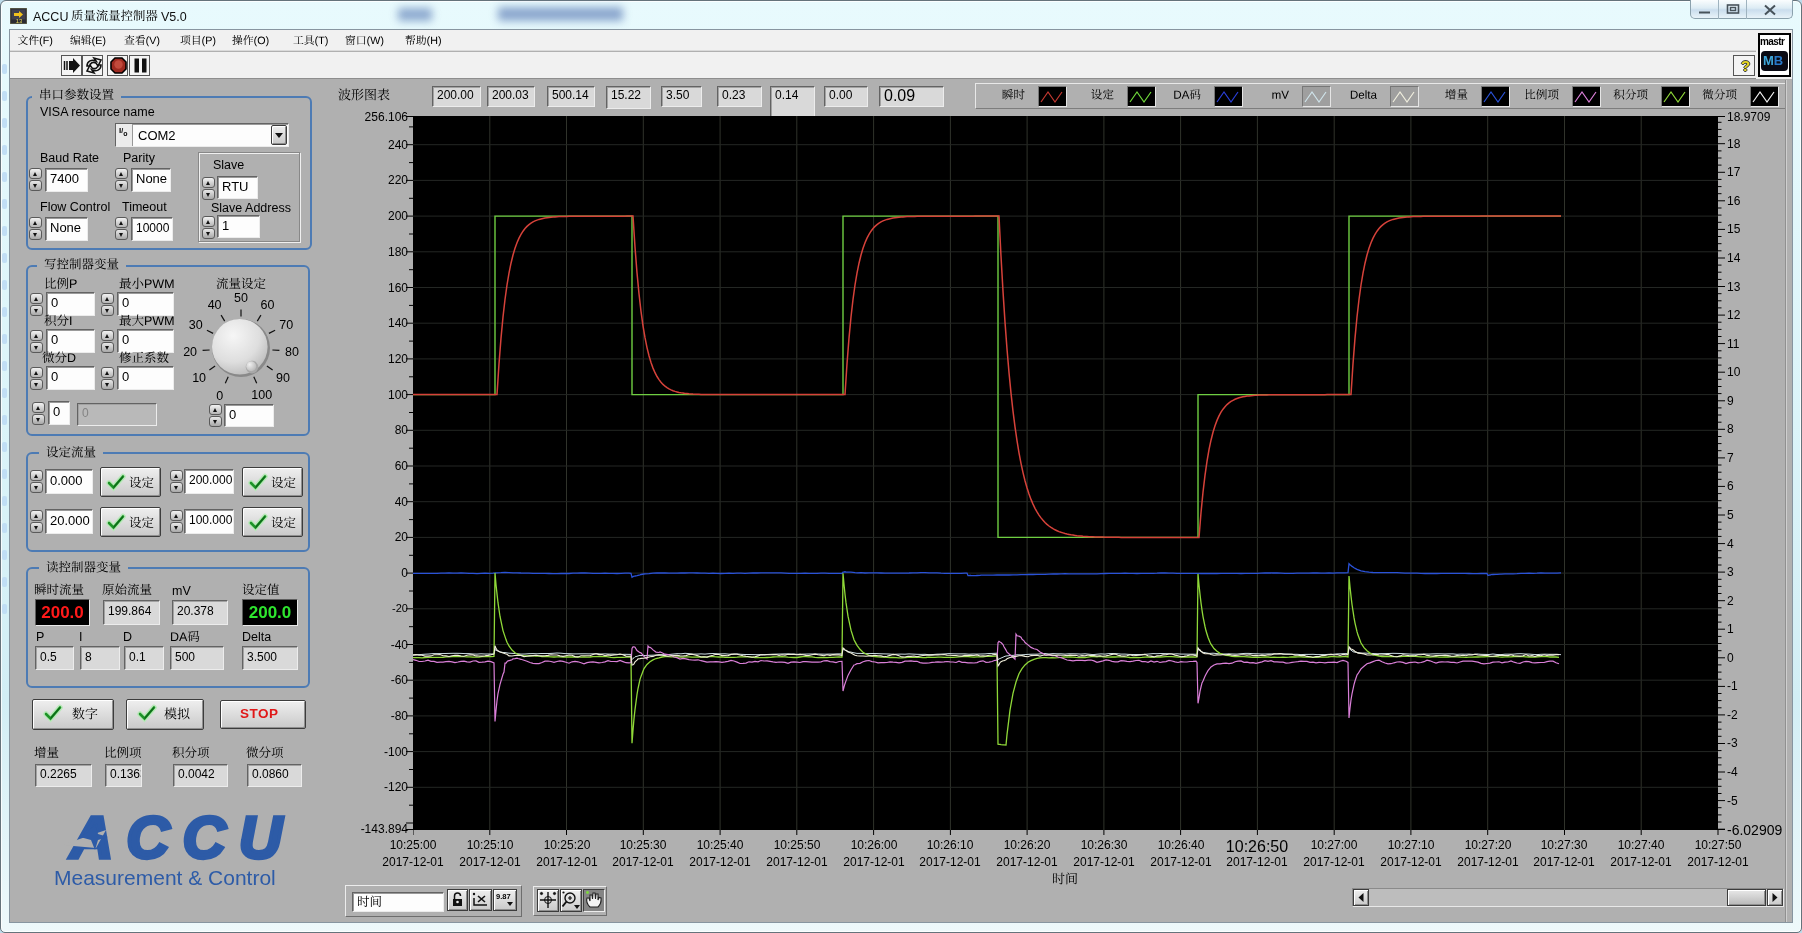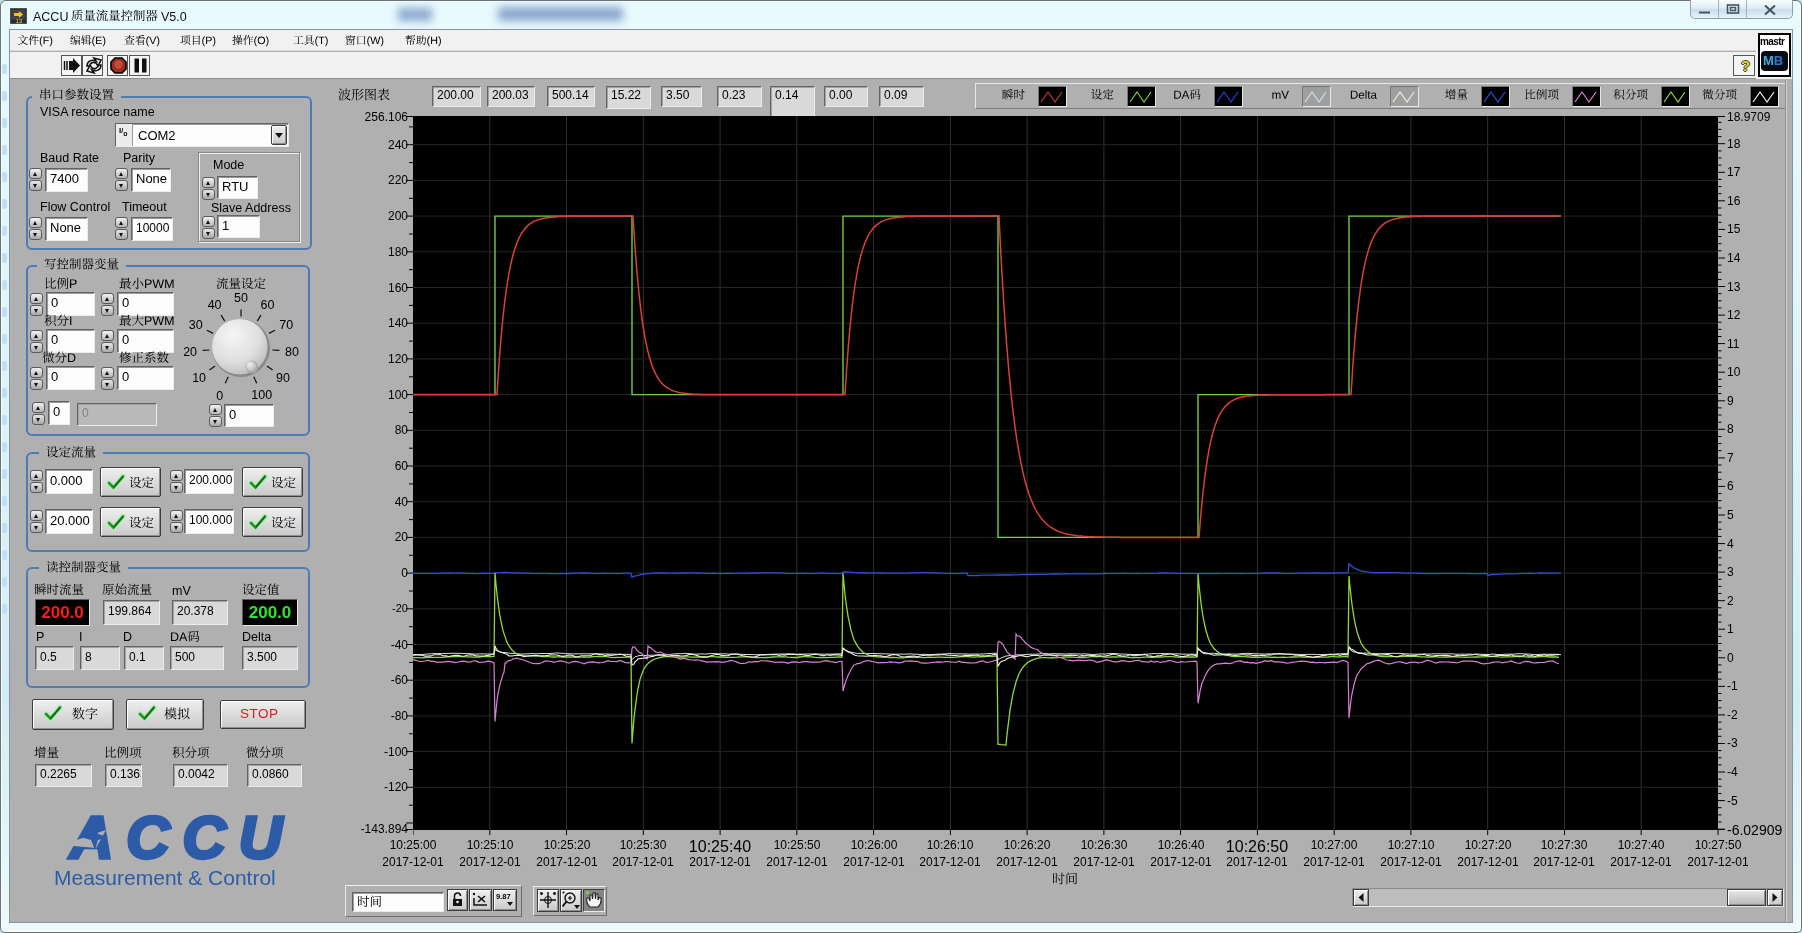--- a/index.html
+++ b/index.html
@@ -101,21 +101,21 @@
     <i class="up" style="top:0"></i>
     <i class="dn"></i>
   </div>
 <div class="sunk" style="left:45px;top:217px;width:43px;height:24px;font-size:13px;line-height:20px;background:#fdfdfd;color:#000">None</div>
 <div class="spin" style="left:115px;top:217px">
     <i class="up" style="top:0"></i>
     <i class="dn"></i>
   </div>
 <div class="sunk" style="left:131px;top:217px;width:42px;height:24px;font-size:12px;line-height:20px;background:#fdfdfd;color:#000">10000</div>
 <div class="abs" style="left:198px;top:152px;width:102px;height:90px;border:1px solid #888;box-shadow:inset 1px 1px 0 #f0f0f0, 1px 1px 0 #f0f0f0"></div>
-<span class="lab" style="left:213px;top:158px;font-size:12.5px">Mode</span>
+<span class="lab" style="left:213px;top:158px;font-size:12.5px">Slave</span>
 <div class="spin" style="left:202px;top:177px">
     <i class="up" style="top:0"></i>
     <i class="dn"></i>
   </div>
 <div class="sunk" style="left:217px;top:176px;width:41px;height:23px;font-size:13px;line-height:19px;background:#fdfdfd;color:#000">RTU</div>
 <span class="lab" style="left:211px;top:201px;font-size:12.5px">Slave Address</span>
 <div class="spin" style="left:202px;top:216px">
     <i class="up" style="top:0"></i>
     <i class="dn"></i>
   </div>
@@ -274,40 +274,40 @@
 <path d="M4 10 L8.5 14.5 L18 3.5" stroke="#1e9428" stroke-width="2.6" fill="none" stroke-linecap="round"></path>
 <path d="M8.5 14.5 L18 3.5" stroke="#0d6a18" stroke-width="1.2" fill="none"></path>
 </svg>
 <div class="btn" style="left:126px;top:699px;width:78px;height:31px"></div>
 <svg class="abs" style="left:136px;top:704px" width="22" height="20">
 <path d="M4 10 L8.5 14.5 L18 3.5" stroke="#b9e8b9" stroke-width="5.5" fill="none" stroke-linecap="round"></path>
 <path d="M4 10 L8.5 14.5 L18 3.5" stroke="#1e9428" stroke-width="2.6" fill="none" stroke-linecap="round"></path>
 <path d="M8.5 14.5 L18 3.5" stroke="#0d6a18" stroke-width="1.2" fill="none"></path>
 </svg>
 <div class="btn" style="left:220px;top:700px;width:86px;height:29px"></div>
-<span class="lab" style="left:240px;top:706px;font-size:13.5px;font-weight:normal;color:#e01818;letter-spacing:.5px">STOP</span>
+<span class="lab" style="left:240px;top:706px;font-size:13.5px;font-weight:bold;color:#e01818;letter-spacing:.5px">STOP</span>
 <div class="gsunk" style="left:35px;top:764px;width:57px;height:23px;font-size:12px;line-height:19px">0.2265</div>
 <div class="gsunk" style="left:105px;top:764px;width:37px;height:23px;font-size:12px;line-height:19px">0.1363</div>
 <div class="gsunk" style="left:173px;top:764px;width:55px;height:23px;font-size:12px;line-height:19px">0.0042</div>
 <div class="gsunk" style="left:247px;top:764px;width:55px;height:23px;font-size:12px;line-height:19px">0.0860</div>
 <svg class="abs" style="left:60px;top:800px" width="250" height="70">
 <text x="10" y="58" font-family="Liberation Sans" font-style="italic" font-weight="bold" font-size="60" fill="#2d5ba7" stroke="#2d5ba7" stroke-width="3.5" letter-spacing="3" textLength="215">ACCU</text>
 <path d="M2 45 L46 30 L36 48 Z" fill="#b0b0b0"></path>
 <path d="M28 32 L35 24 L38 34 L48 37 L38 40 L35 50 L31 40 L20 37 Z" fill="#2d5ba7"></path>
 </svg>
 <div class="abs" style="left:54px;top:867px;font-size:21px;color:#2d5ba7;letter-spacing:0px;transform:scale(1.0,.96);transform-origin:0 0">Measurement &amp; Control</div>
 <div class="gsunk" style="left:432px;top:86px;width:49px;height:21px;font-size:12px;line-height:17px">200.00</div>
 <div class="gsunk" style="left:487px;top:86px;width:48px;height:21px;font-size:12px;line-height:17px">200.03</div>
 <div class="gsunk" style="left:547px;top:86px;width:48px;height:21px;font-size:12px;line-height:17px">500.14</div>
 <div class="gsunk" style="left:606px;top:86px;width:45px;height:23px;font-size:12px;line-height:17px">15.22</div>
 <div class="gsunk" style="left:661px;top:86px;width:41px;height:21px;font-size:12px;line-height:17px">3.50</div>
 <div class="gsunk" style="left:717px;top:86px;width:45px;height:21px;font-size:12px;line-height:17px">0.23</div>
 <div class="gsunk" style="left:770px;top:86px;width:45px;height:34px;font-size:12px;line-height:17px">0.14</div>
 <div class="gsunk" style="left:824px;top:86px;width:44px;height:21px;font-size:12px;line-height:17px">0.00</div>
-<div class="gsunk" style="left:879px;top:86px;width:45px;height:21px;font-size:12px;line-height:17px">0.09</div>
+<div class="gsunk" style="left:879px;top:86px;width:65px;height:21px;font-size:16px;line-height:17px">0.09</div>
 <div class="abs" style="left:975px;top:83px;width:811px;height:26px;border:1px solid;border-color:#e8e8e8 #7d7d7d #7d7d7d #e8e8e8;background:#b0b0b0"></div>
 <div class="swatch" style="left:1038px;top:86px;background:#000000"></div>
 <svg class="abs" style="left:1038px;top:86px" width="29" height="21">
     <path d="M3 16 L10 6 L17 16 L24 6" stroke="#c23830" stroke-width="1.2" fill="none"></path>
   </svg>
 <div class="swatch" style="left:1127px;top:86px;background:#000000"></div>
 <svg class="abs" style="left:1127px;top:86px" width="29" height="21">
     <path d="M3 16 L10 6 L17 16 L24 6" stroke="#6fd83a" stroke-width="1.2" fill="none"></path>
   </svg>
 <div class="swatch" style="left:1214px;top:86px;background:#000000"></div>
@@ -407,21 +407,21 @@
 <span class="lab" style="left:1727px;top:765px;font-size:12px">-4</span>
 <span class="lab" style="left:1727px;top:794px;font-size:12px">-5</span>
 <span class="lab" style="left:413px;top:838px;font-size:12px;transform:translateX(-50%)">10:25:00</span>
 <span class="lab" style="left:413px;top:855px;font-size:12px;transform:translateX(-50%)">2017-12-01</span>
 <span class="lab" style="left:490px;top:838px;font-size:12px;transform:translateX(-50%)">10:25:10</span>
 <span class="lab" style="left:490px;top:855px;font-size:12px;transform:translateX(-50%)">2017-12-01</span>
 <span class="lab" style="left:567px;top:838px;font-size:12px;transform:translateX(-50%)">10:25:20</span>
 <span class="lab" style="left:567px;top:855px;font-size:12px;transform:translateX(-50%)">2017-12-01</span>
 <span class="lab" style="left:643px;top:838px;font-size:12px;transform:translateX(-50%)">10:25:30</span>
 <span class="lab" style="left:643px;top:855px;font-size:12px;transform:translateX(-50%)">2017-12-01</span>
-<span class="lab" style="left:720px;top:838px;font-size:16px;transform:translateX(-50%)">10:25:40</span>
+<span class="lab" style="left:720px;top:838px;font-size:12px;transform:translateX(-50%)">10:25:40</span>
 <span class="lab" style="left:720px;top:855px;font-size:12px;transform:translateX(-50%)">2017-12-01</span>
 <span class="lab" style="left:797px;top:838px;font-size:12px;transform:translateX(-50%)">10:25:50</span>
 <span class="lab" style="left:797px;top:855px;font-size:12px;transform:translateX(-50%)">2017-12-01</span>
 <span class="lab" style="left:874px;top:838px;font-size:12px;transform:translateX(-50%)">10:26:00</span>
 <span class="lab" style="left:874px;top:855px;font-size:12px;transform:translateX(-50%)">2017-12-01</span>
 <span class="lab" style="left:950px;top:838px;font-size:12px;transform:translateX(-50%)">10:26:10</span>
 <span class="lab" style="left:950px;top:855px;font-size:12px;transform:translateX(-50%)">2017-12-01</span>
 <span class="lab" style="left:1027px;top:838px;font-size:12px;transform:translateX(-50%)">10:26:20</span>
 <span class="lab" style="left:1027px;top:855px;font-size:12px;transform:translateX(-50%)">2017-12-01</span>
 <span class="lab" style="left:1104px;top:838px;font-size:12px;transform:translateX(-50%)">10:26:30</span>

